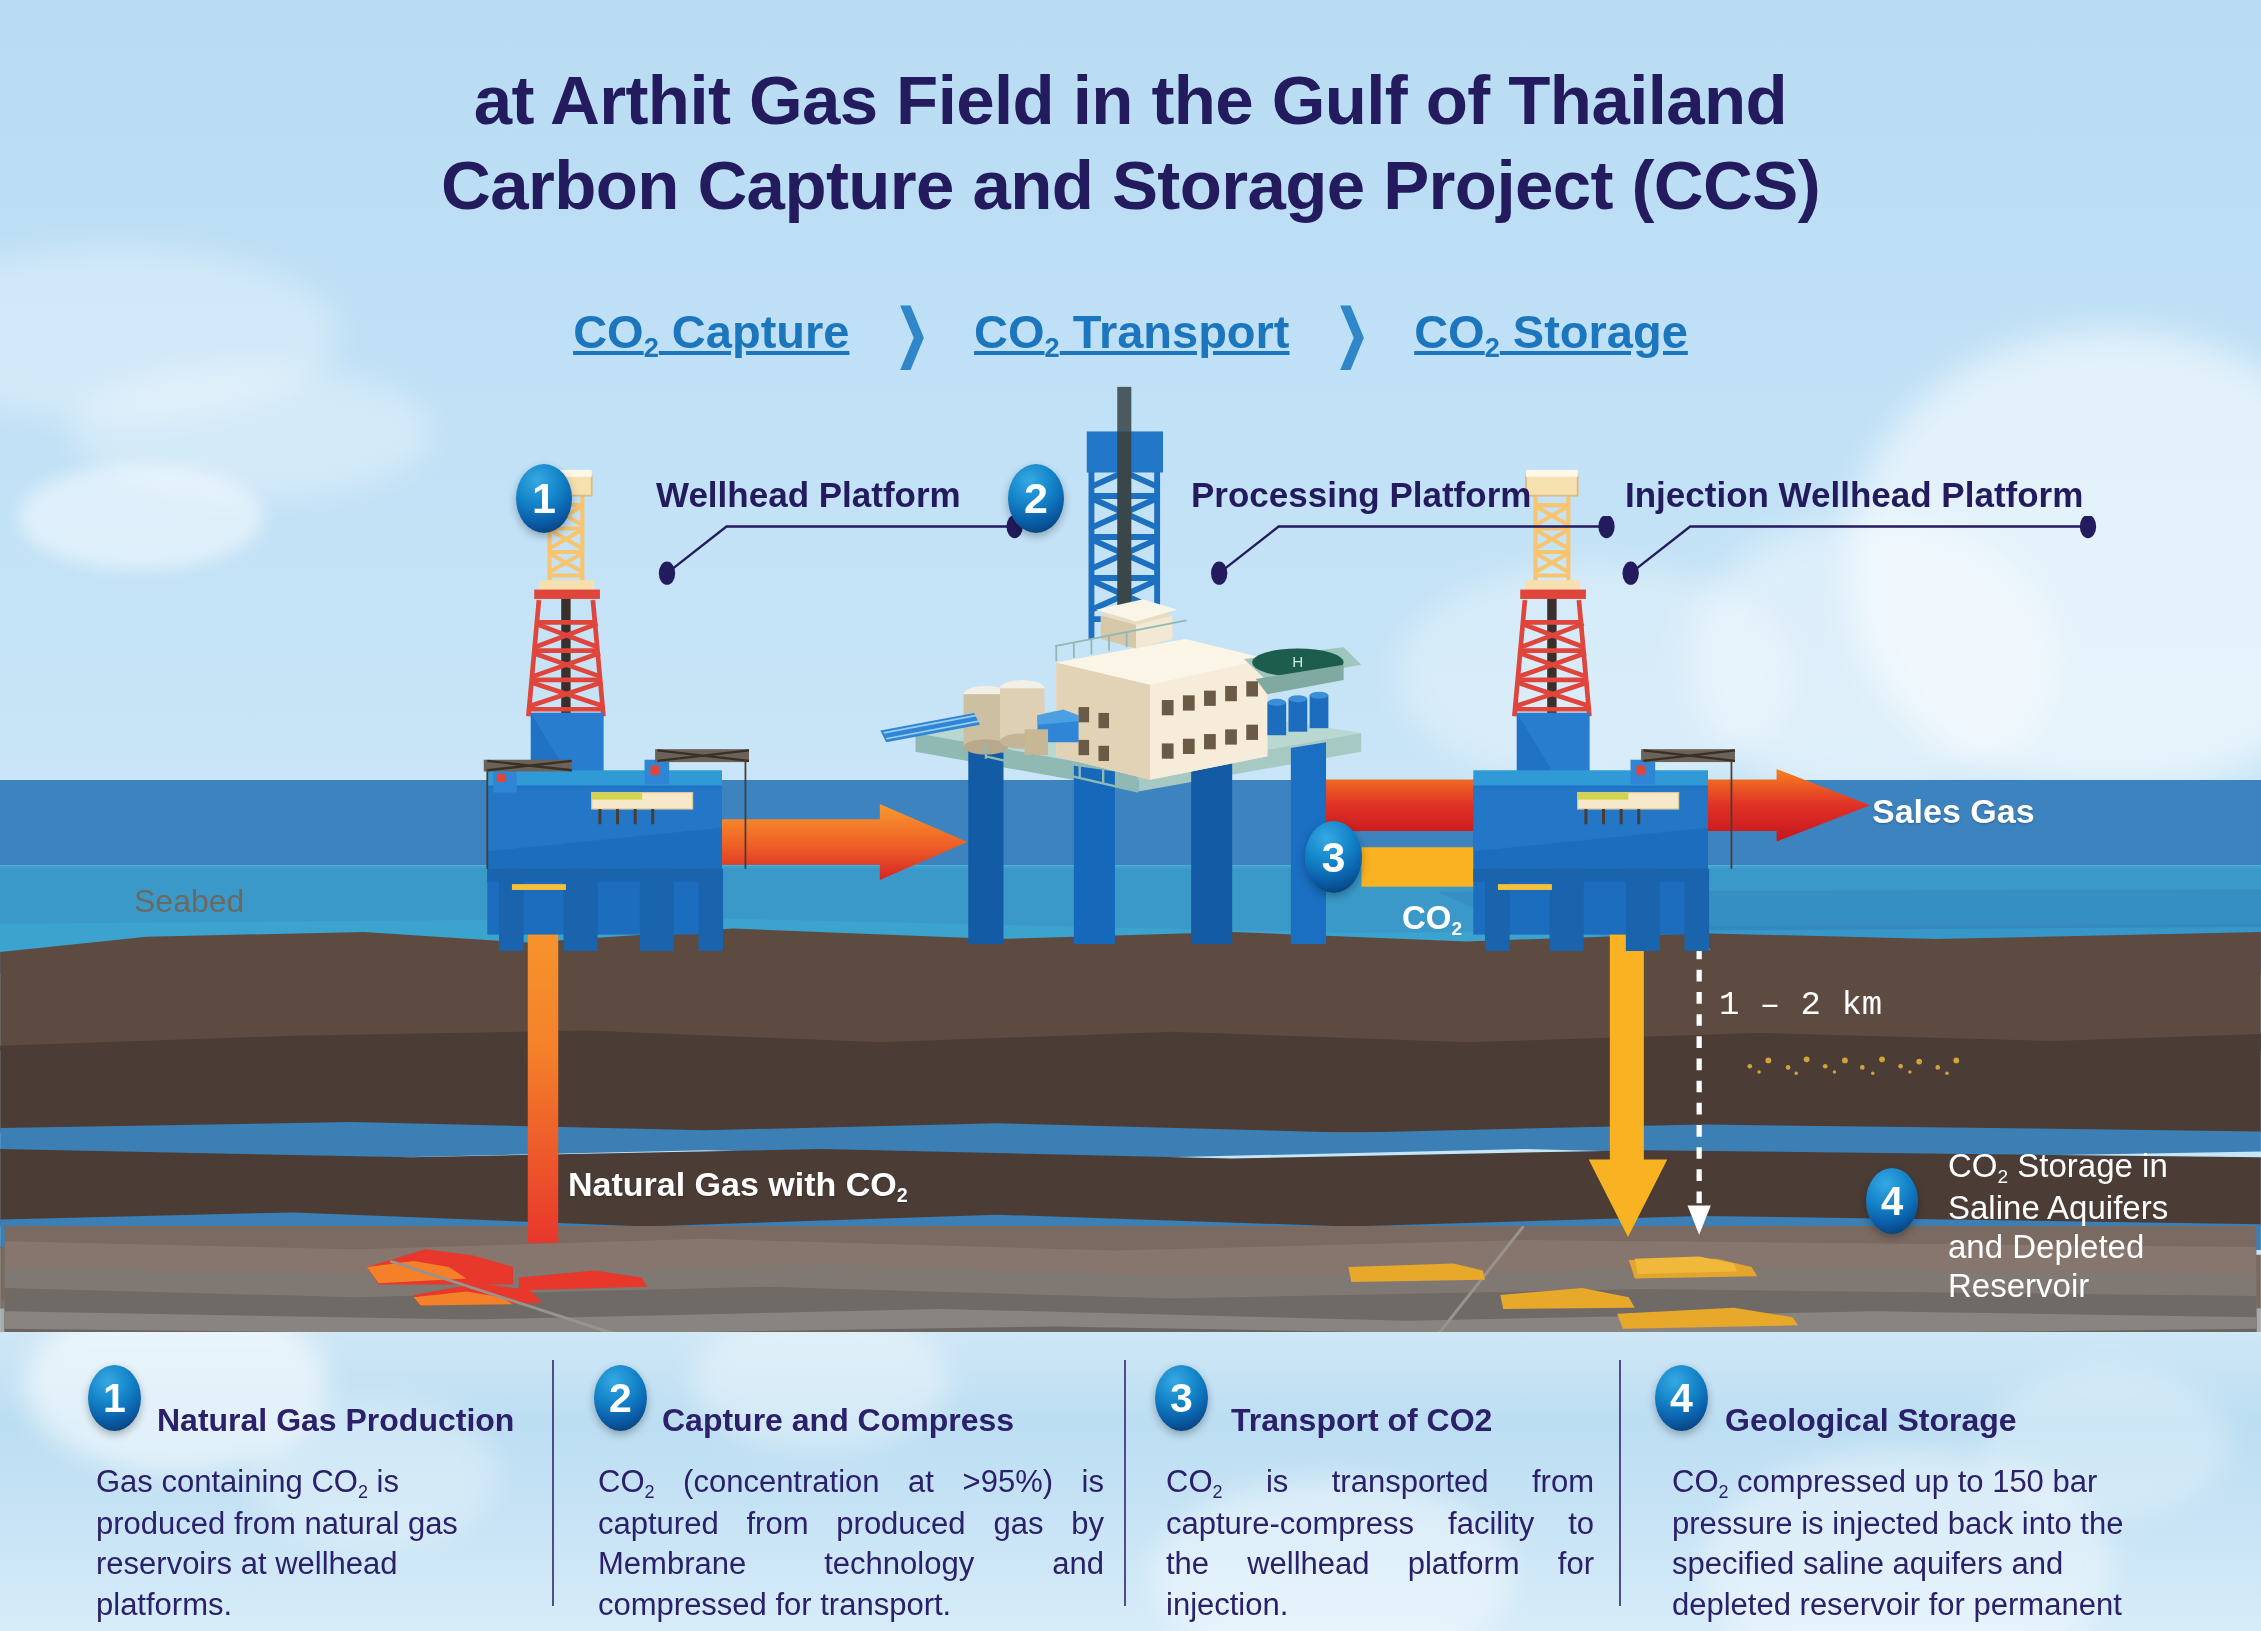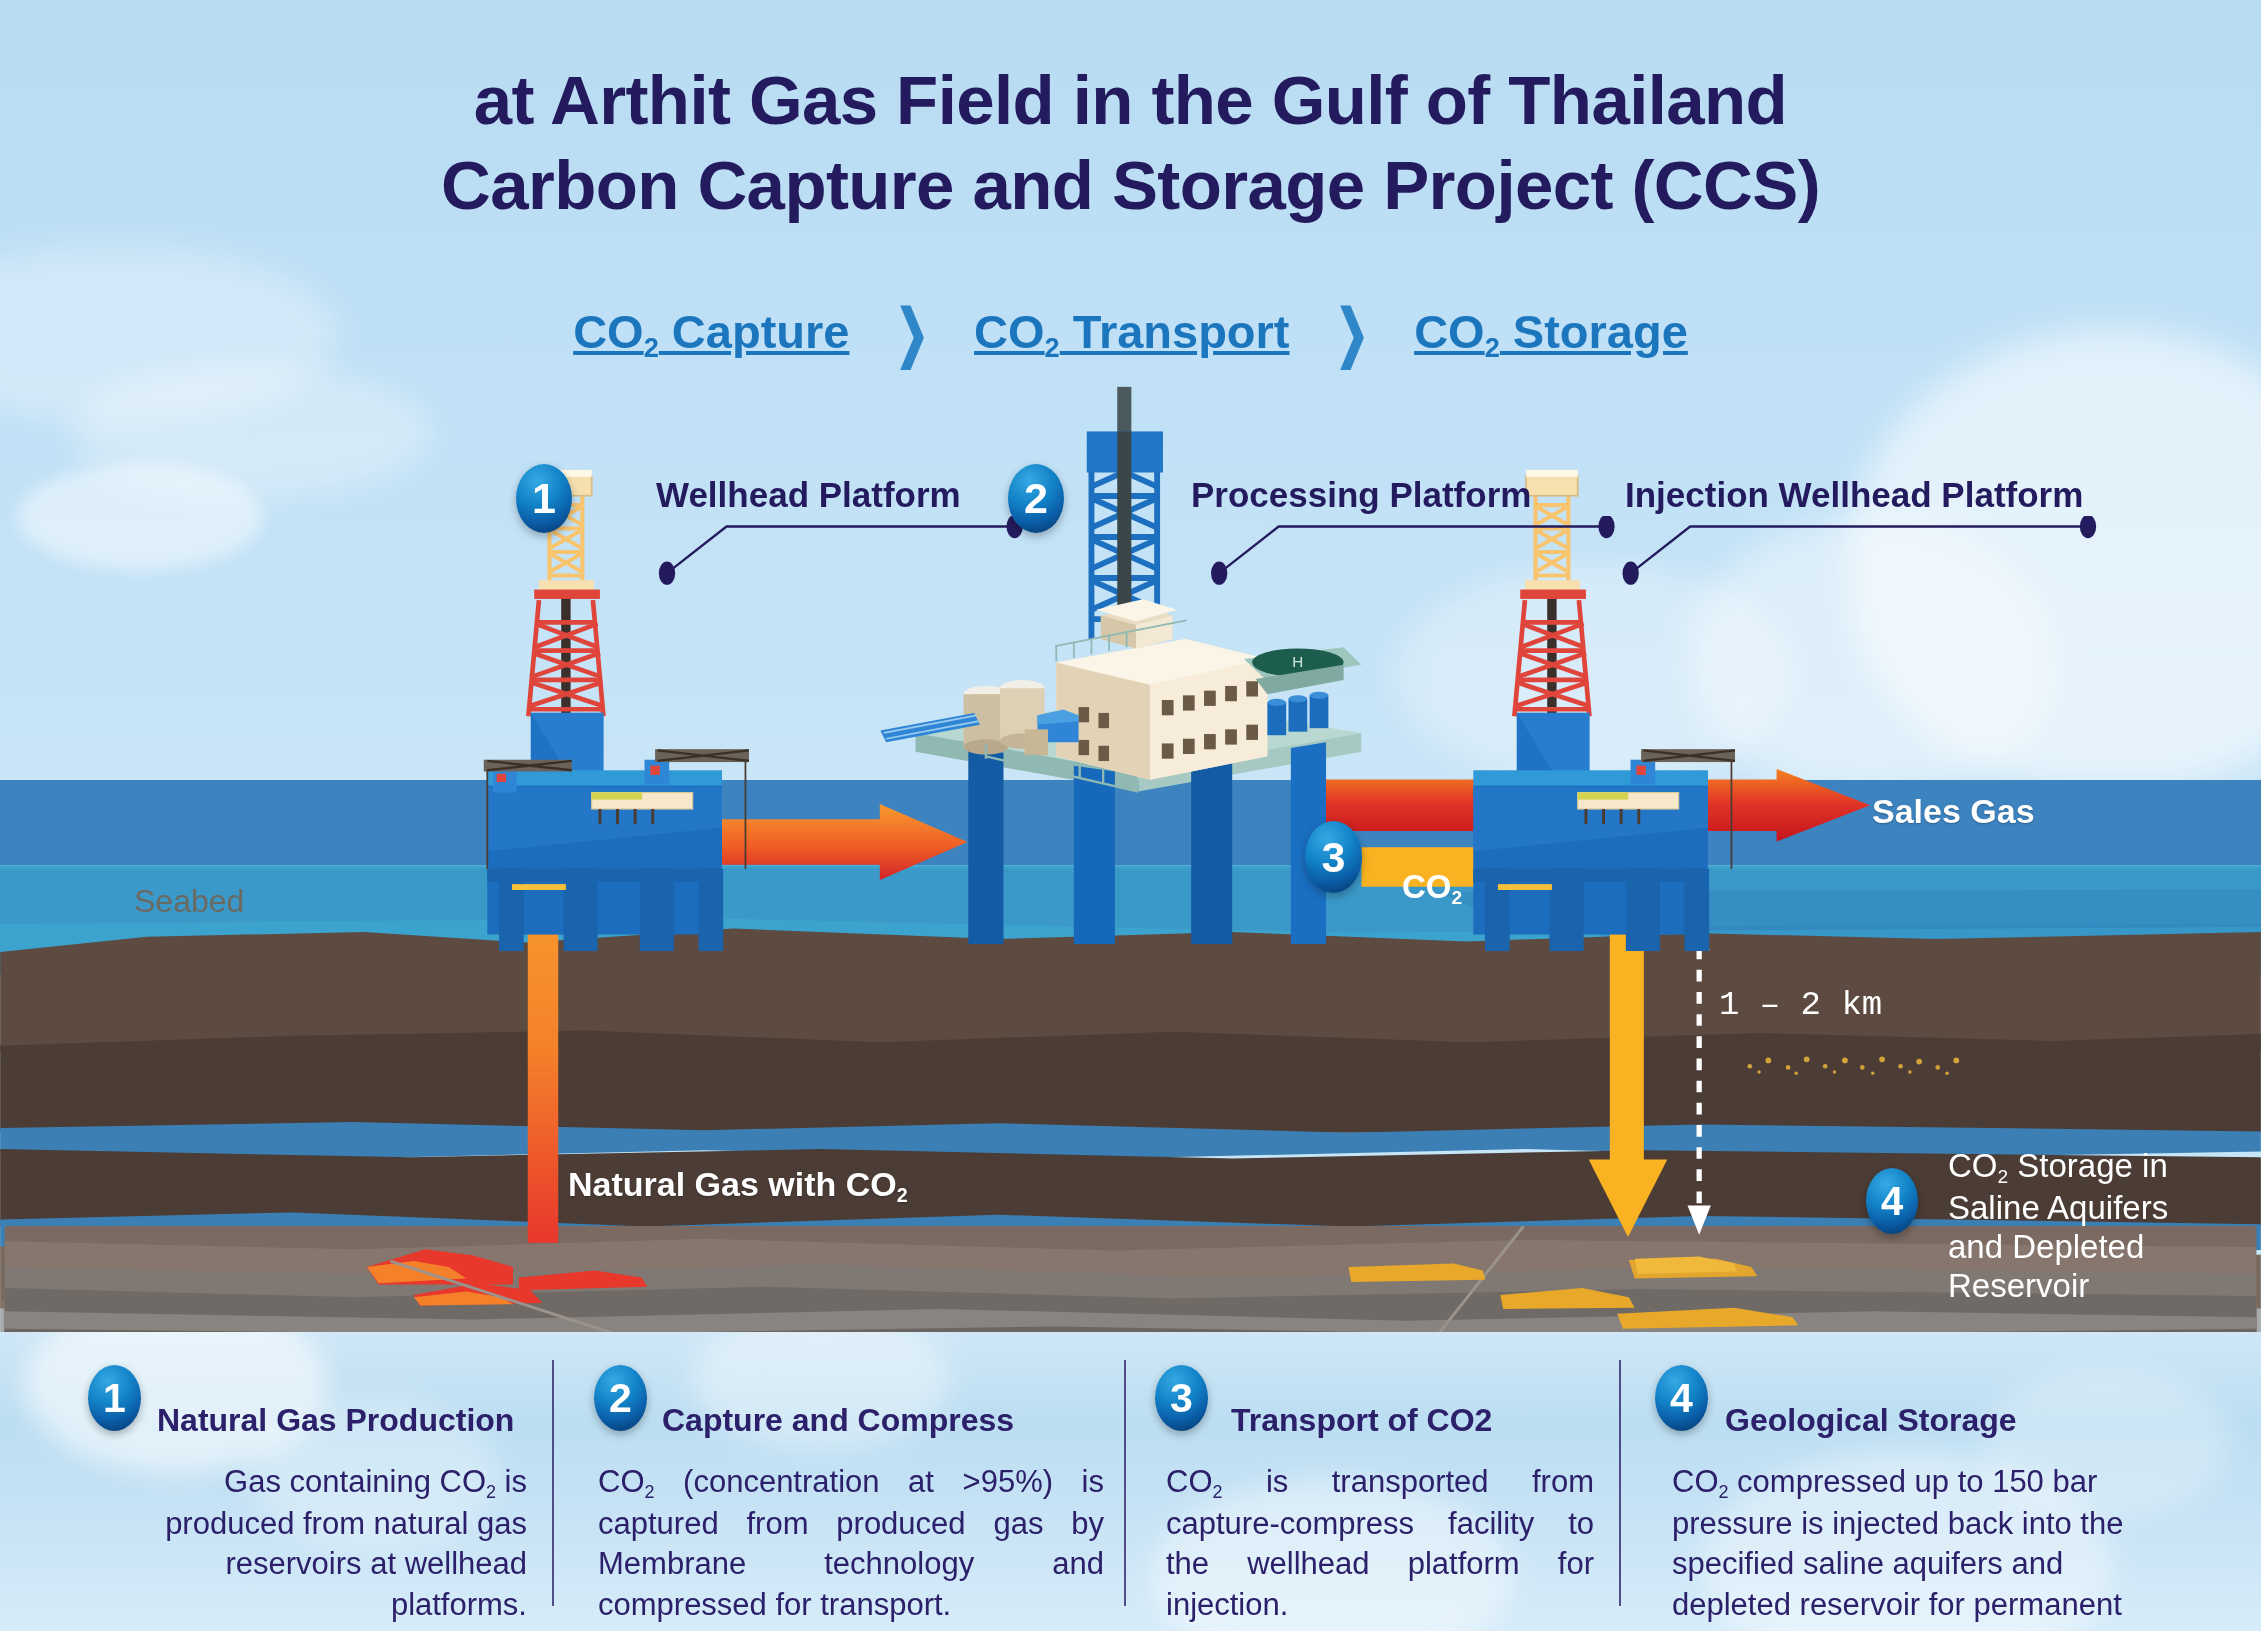--- a/index.html
+++ b/index.html
@@ -50,21 +50,21 @@
   
   .bottom{position:absolute;left:0;top:1332px;width:2261px;height:300px;
      background:linear-gradient(180deg,#cfe7f6 0%,#bcdef2 30%,#c7e3f5 62%,#d7ecf9 100%);
      overflow:hidden;}
   .bcloud{position:absolute;border-radius:50%;background:rgba(255,255,255,.55);filter:blur(13px);}
   .bhead{position:absolute;color:#2b2069;font-weight:bold;font-size:32px;white-space:nowrap;margin-top:24px;}
   .bbody{position:absolute;color:#2b2069;font-size:31px;line-height:1.30;text-align:justify;}
   .bbody.nj{text-align:left;}
   .divider{position:absolute;width:1.8px;background:#3b3176;opacity:.85;}
 
-  .arrowlbl{position:absolute;color:#fff;font-weight:bold;font-size:33px;}
+  .arrowlbl{position:absolute;color:#fff;font-weight:bold;font-size:33px;margin-top:31px;}
 </style>
 </head>
 <body>
 
 <div id="stage">
 
   <div class="sky"></div>
   <div class="cloud2" style="left:-106px;top:246px;width:446px;height:176px;"></div>
   <div class="cloud2" style="left:70px;top:364px;width:364px;height:135px;"></div>
   <div class="cloud" style="left:17.6px;top:464px;width:246px;height:106px;"></div>
@@ -457,21 +457,21 @@
     <div class="bcloud" style="left:1150px;top:147px;width:364px;height:194px;opacity:.7;"></div>
     <div class="bcloud" style="left:1702px;top:117px;width:411px;height:235px;opacity:.65;"></div>
     <div class="bcloud" style="left:1983px;top:35px;width:246px;height:153px;opacity:.45;"></div>
 
     <div class="divider" style="left:552px;top:28px;height:246px;"></div>
     <div class="divider" style="left:1124px;top:28px;height:246px;"></div>
     <div class="divider" style="left:1619px;top:28px;height:246px;"></div>
 
     <div class="numbadge" style="left:88px;top:33px;width:53px;height:66px;font-size:41px;">1</div>
     <div class="bhead" style="left:157px;top:46px;">Natural Gas Production</div>
-    <div class="bbody nj" style="left:116px;top:130px;width:411px;text-align:right;">
+    <div class="bbody nj" style="left:96px;top:130px;width:411px;">
       <span>Gas containing CO</span><sub>2</sub><span> is produced from natural gas reservoirs at wellhead platforms.</span>
     </div>
 
     <div class="numbadge" style="left:594px;top:33px;width:53px;height:66px;font-size:41px;">2</div>
     <div class="bhead" style="left:662px;top:46px;">Capture and Compress</div>
     <div class="bbody" style="left:598px;top:130px;width:506px;">
       <span>CO</span><sub>2</sub><span> (concentration at &gt;95%) is captured from produced gas by Membrane technology and compressed for transport.</span>
     </div>
 
     <div class="numbadge" style="left:1155px;top:33px;width:53px;height:66px;font-size:41px;">3</div>

